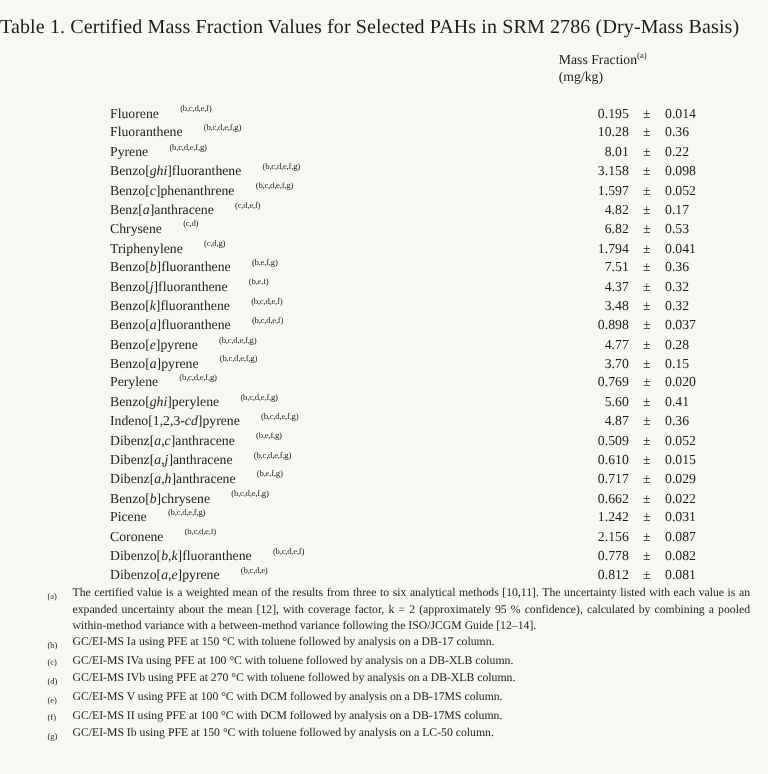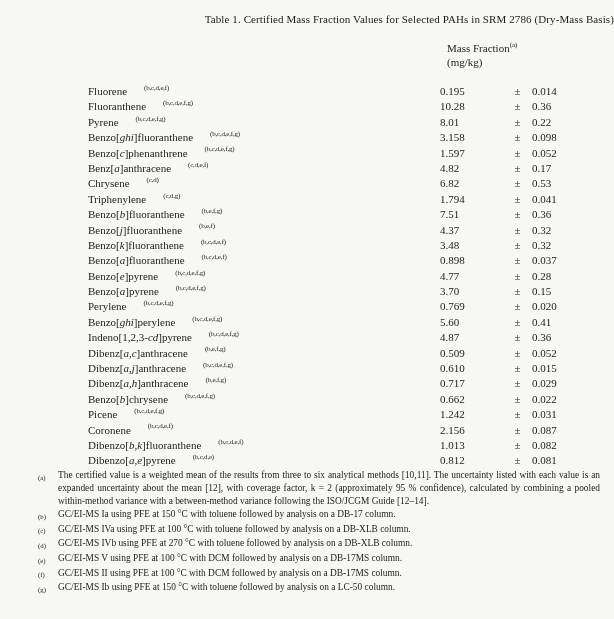--- a/index.html
+++ b/index.html
@@ -7,34 +7,34 @@
     width:614px; height:619px;
     background:#f7f7f4;
     font-family:"Liberation Serif", serif;
     color:#1c1c1c;
     -webkit-font-smoothing:antialiased;
   }
   .page { position:relative; width:614px; height:619px; overflow:hidden; }
 
   .table-title {
     position:absolute; top:13px; left:0; width:614px;
-    text-align:right; font-size:11px; letter-spacing:0.1px;
+    text-align:left; font-size:16px; letter-spacing:0.1px;
   }
 
   .mass-header {
     position:absolute; top:41px; left:447px; width:148px;
     font-size:11px; line-height:14px;
   }
   .mass-header sup { font-size:7px; line-height:0; }
 
   .table-body { position:absolute; top:84px; left:88px; width:506px; }
   .row { display:flex; height:15.4px; line-height:15.4px; font-size:11px; }
   .cell-name { width:352px; flex:none; white-space:nowrap; overflow:hidden; }
   .cell-name i { }
-  .cell-val { width:63px; flex:none; text-align:left; }
+  .cell-val { width:63px; flex:none; text-align:right; }
   .cell-pm  { width:29px; flex:none; text-align:center; }
   .cell-unc { width:62px; flex:none; text-align:left; }
   sup.snote {
     font-size:7px; line-height:0; position:relative; top:-0.5px; margin-left:17px;
     letter-spacing:-0.2px;
   }
 
   .footnotes {
     position:absolute; top:469px; left:38px; width:562px;
     font-size:9.4px; line-height:13.1px;
@@ -212,21 +212,21 @@
 
   <div class="row">
     <div class="cell-name"><span>Coronene</span><i></i><span></span><sup class="snote">(b,c,d,e,f)</sup></div>
     <div class="cell-val">2.156</div>
     <div class="cell-pm">±</div>
     <div class="cell-unc">0.087</div>
   </div>
 
   <div class="row">
     <div class="cell-name"><span>Dibenzo[</span><i>b,k</i><span>]fluoranthene</span><sup class="snote">(b,c,d,e,f)</sup></div>
-    <div class="cell-val">1.013</div>
+    <div class="cell-val">0.778</div>
     <div class="cell-pm">±</div>
     <div class="cell-unc">0.082</div>
   </div>
 
   <div class="row">
     <div class="cell-name"><span>Dibenzo[</span><i>a,e</i><span>]pyrene</span><sup class="snote">(b,c,d,e)</sup></div>
     <div class="cell-val">0.812</div>
     <div class="cell-pm">±</div>
     <div class="cell-unc">0.081</div>
   </div>

